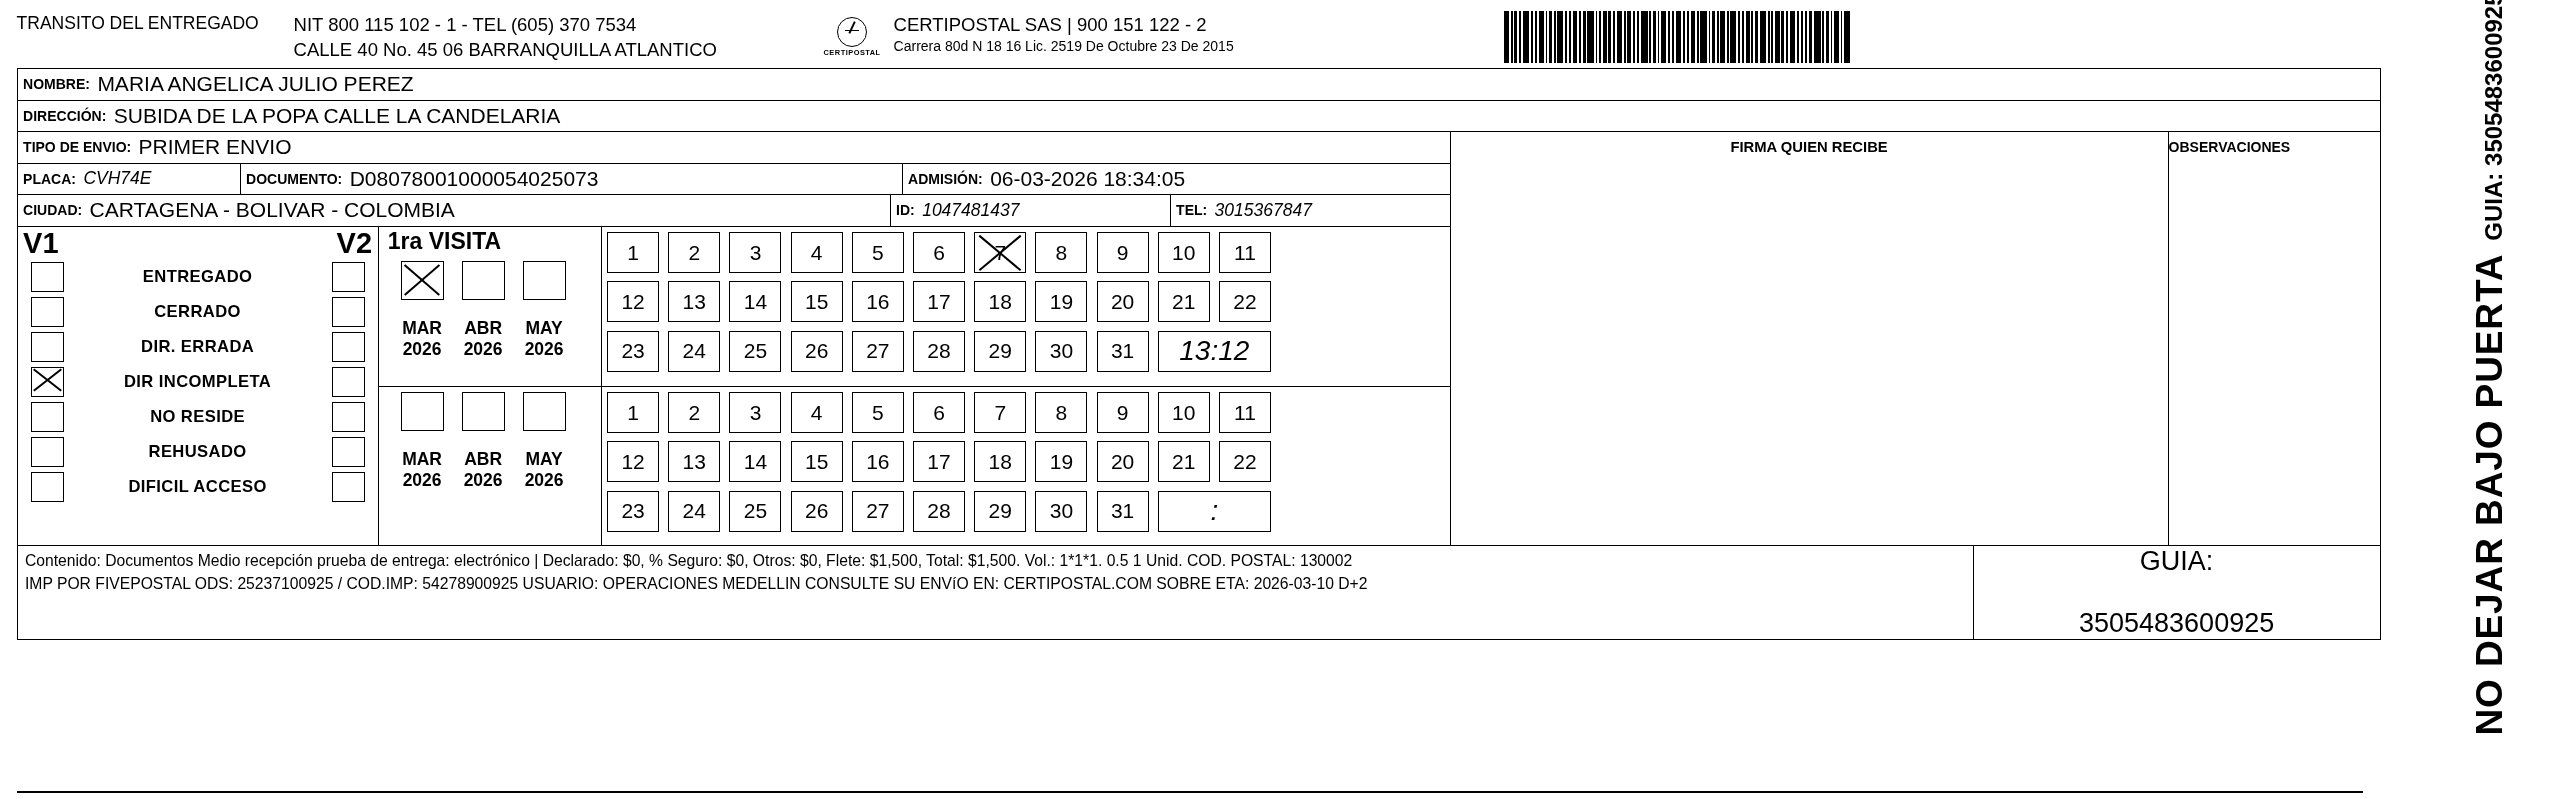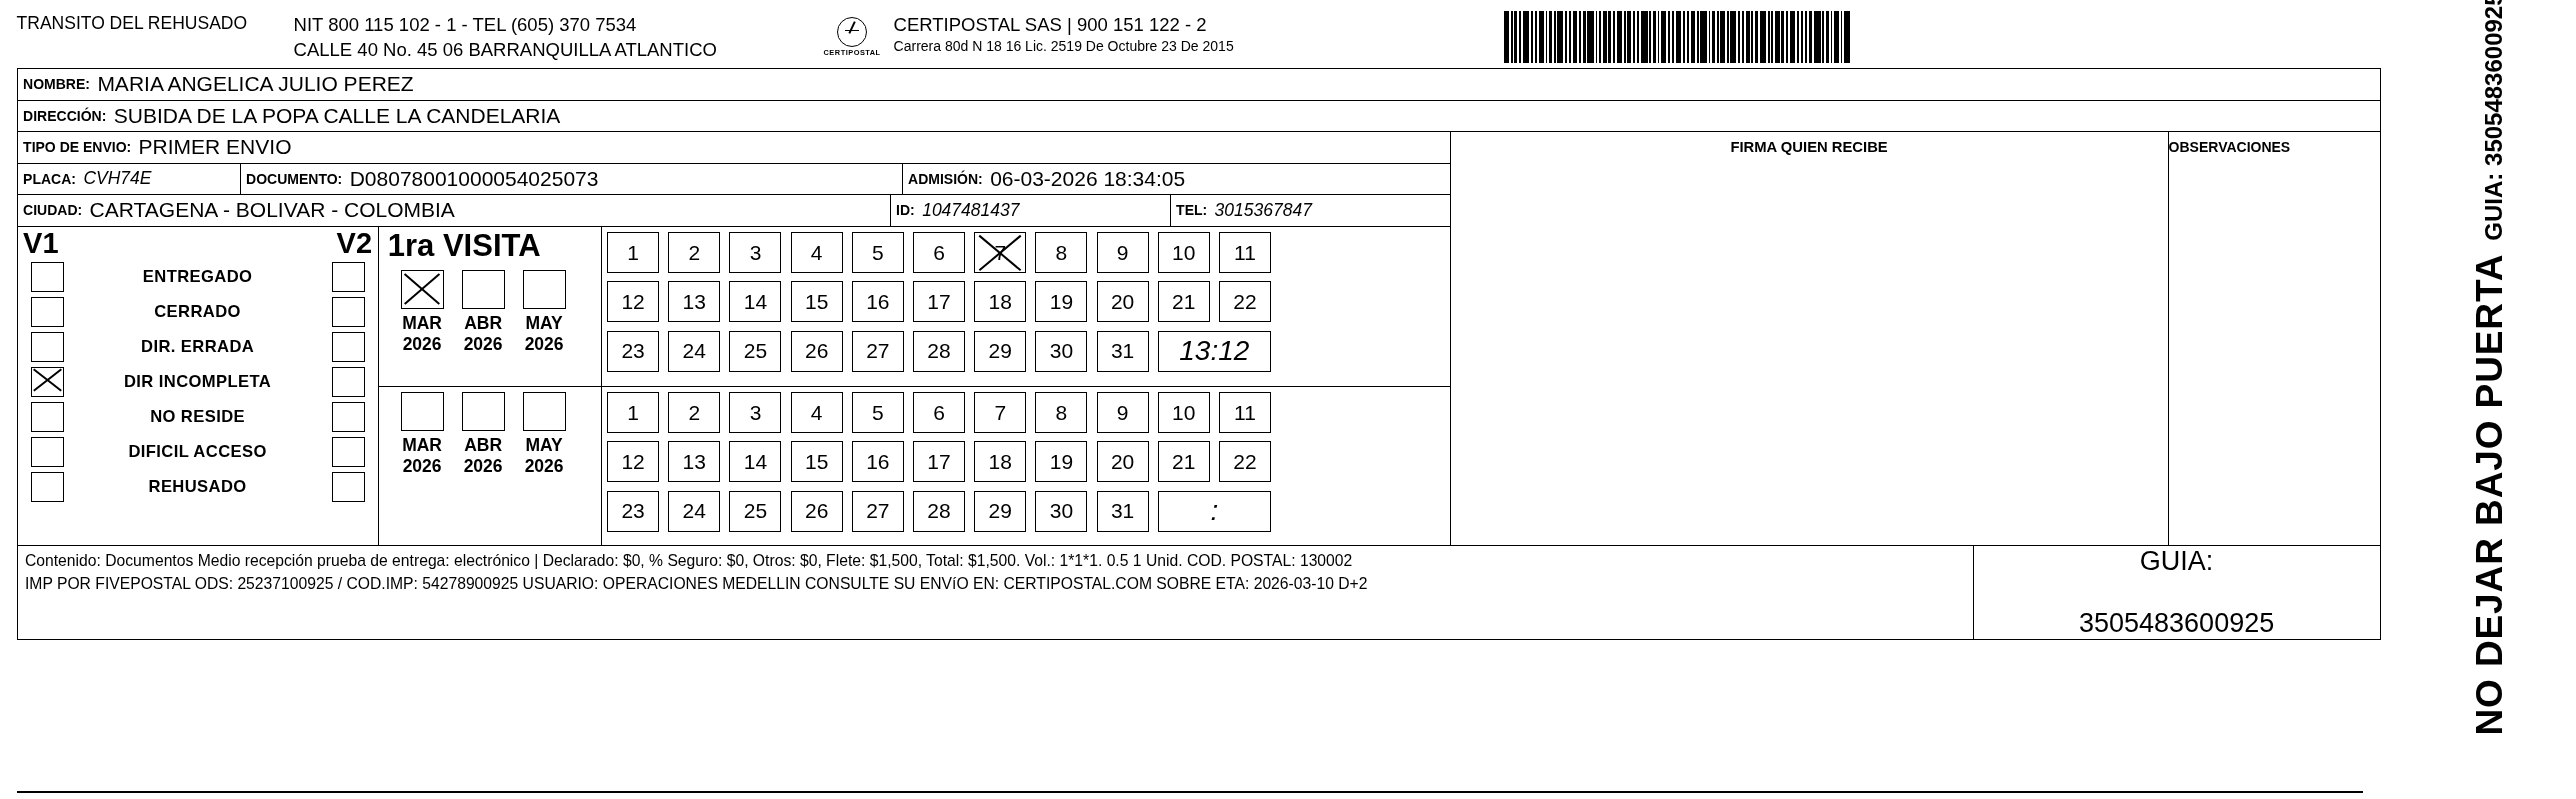--- a/index.html
+++ b/index.html
@@ -54,28 +54,28 @@
   .vhdr span:first-child{width:111px;}
   .statuses{}
   .srow{display:flex;align-items:center;height:35px;}
   .chk{width:31px;height:28px;border:1.8px solid #000;margin:0 13px;position:relative;}
   .chk.x:before,.chk.x:after{content:"";position:absolute;left:-1.8px;top:11px;width:35px;height:1.8px;background:#000;}
   .chk.x:before{transform:rotate(38deg);}
   .chk.x:after{transform:rotate(-38deg);}
   .sname{flex:1;text-align:center;font-size:16.6px;font-weight:bold;letter-spacing:0.4px;}
 
   .col-visit{width:222px;border-right:1.8px solid #000;}
-  .visit-title{font-size:31px;font-weight:bold;padding:1.8px 9.2px 0 9.2px;}
+  .visit-title{font-size:23px;font-weight:bold;padding:1.8px 9.2px 0 9.2px;}
   .months{display:flex;padding:5.5px 0 0 13px;}
   .month{width:61px;text-align:center;}
   .mbox{width:41px;height:37px;border:1.8px solid #000;margin:0 auto;position:relative;}
   .mbox.x:before,.mbox.x:after{content:"";position:absolute;left:-2.8px;top:16.6px;width:46px;height:1.8px;background:#000;}
   .mbox.x:before{transform:rotate(41deg);}
   .mbox.x:after{transform:rotate(-41deg);}
-  .mlbl{font-size:17.5px;font-weight:bold;margin-top:4px;}
+  .mlbl{font-size:17.5px;font-weight:bold;margin-top:18px;}
   .myr{font-size:17.5px;font-weight:bold;}
 
   .col-days{flex:1;padding:5.5px 0 5.5px 5.5px;}
   .drow{display:flex;margin-bottom:8.3px;}
   .dbox{width:50px;height:39px;border:1.8px solid #000;margin-right:9.2px;display:flex;align-items:center;justify-content:center;font-size:21px;}
   .dbox.strike{position:relative;}
   .dbox.strike:before,.dbox.strike:after{content:"";position:absolute;left:-1.8px;top:18.5px;width:54px;height:1.8px;background:#000;}
   .dbox.strike:before{transform:rotate(40deg);}
   .dbox.strike:after{transform:rotate(-40deg);}
   .timebox{width:111px;height:39px;border:1.8px solid #000;display:flex;align-items:center;justify-content:center;font-size:28px;font-style:italic;}
@@ -98,21 +98,21 @@
   .bottomline{position:absolute;left:16.6px;top:791px;width:2346px;height:1.8px;background:#000;}
 </style>
 </head>
 <body>
 
 <div class="page">
 
   <div class="sheet">
 
     <div class="hdr">
-      <div class="hdr-col1">TRANSITO DEL REHUSADO</div>
+      <div class="hdr-col1">TRANSITO DEL ENTREGADO</div>
       <div class="hdr-col2">
         <div>NIT 800 115 102 - 1 - TEL (605) 370 7534</div>
         <div>CALLE 40 No. 45 06 BARRANQUILLA ATLANTICO</div>
       </div>
       <div class="hdr-logo">
         <div class="logo-circle"></div>
         <div class="logo-text">CERTIPOSTAL</div>
       </div>
       <div class="hdr-col3">
         <div>CERTIPOSTAL SAS | 900 151 122 - 2</div>
@@ -280,26 +280,26 @@
                     <div class="sname">DIR INCOMPLETA</div>
                     <div class="chk"></div>
                   </div>
                   <div class="srow">
                     <div class="chk"></div>
                     <div class="sname">NO RESIDE</div>
                     <div class="chk"></div>
                   </div>
                   <div class="srow">
                     <div class="chk"></div>
+                    <div class="sname">REHUSADO</div>
+                    <div class="chk"></div>
+                  </div>
+                  <div class="srow">
+                    <div class="chk"></div>
                     <div class="sname">DIFICIL ACCESO</div>
-                    <div class="chk"></div>
-                  </div>
-                  <div class="srow">
-                    <div class="chk"></div>
-                    <div class="sname">REHUSADO</div>
                     <div class="chk"></div>
                   </div>
                 </div>
             </div>
 
             <div style="flex:1">
               <div id="visits">
                   <div class="visit-half">
                     <div class="vrow">
                       <div class="col-visit">

